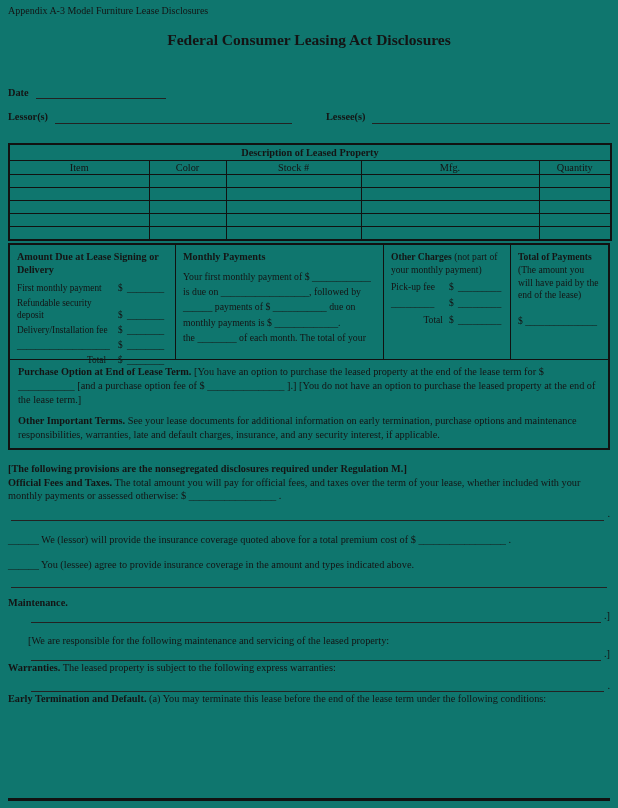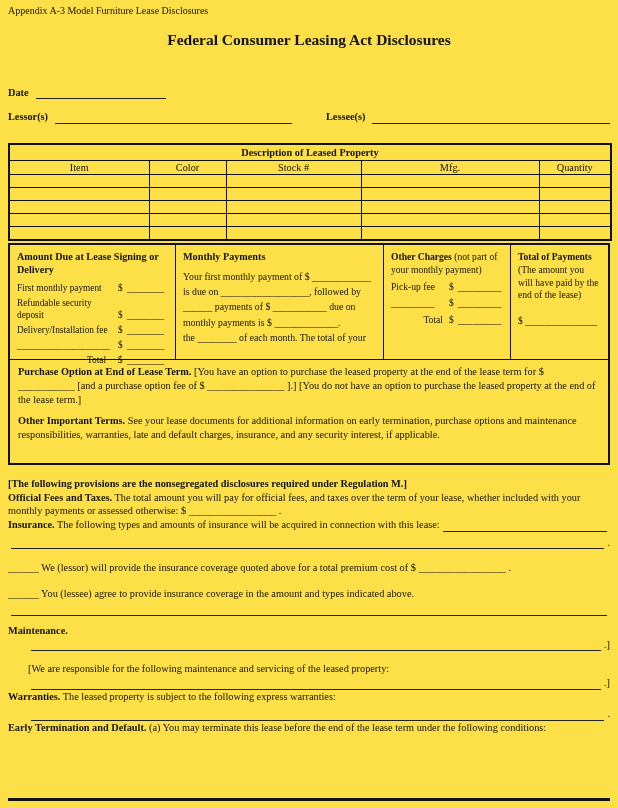--- a/index.html
+++ b/index.html
@@ -1,18 +1,18 @@
 <!DOCTYPE html>
 <html><head>
 <meta charset="utf-8">
 <style>
   html,body { margin:0; padding:0; background:#e8e8e8; }
   .page {
     position:relative; width:618px; height:808px; margin:0 auto;
-    background:#fde047; color:#141414; box-sizing:border-box;
+    background:#0f766e; color:#141414; box-sizing:border-box;
     padding:4px 8px; overflow:hidden;
     font-family:"Liberation Serif","DejaVu Serif",serif;
     font-size:10.3px; line-height:1.32;
   }
   p { margin:0; }
   .b { font-weight:bold; }
   .appendix { font-size:10px; }
   .title { margin:13px 0 0; text-align:center; font-size:15.5px; font-weight:bold; }
 
   .date-row { margin-top:35px; display:flex; align-items:flex-end; font-weight:bold; }
@@ -41,21 +41,21 @@
   .c3 { width:127px; font-size:9.6px; }
   .c4 { width:97px; font-size:9.6px; }
   .btitle { font-weight:bold; font-size:10.2px; line-height:1.25; margin-bottom:5px; }
   .adrows .adrow { display:grid; grid-template-columns:1fr 9px 42px; align-items:end; margin-top:2.6px; }
   .adrows .adrow:last-child .adlab { text-align:right; padding-right:12px; }
   .mline { white-space:nowrap; line-height:1.55; }
   .ocrows .adrow { display:grid; grid-template-columns:58px 9px 1fr; align-items:end; margin-top:4px; }
   .ocrows .adrow:last-child .adlab { text-align:right; padding-right:6px; }
   .topamount { margin-top:13px; }
   .pobox { border-top:1.5px solid #111; padding:5px 8px 4px; }
-  .oitbox { padding:4px 8px 22px; }
+  .oitbox { padding:4px 8px 7px; }
 
   .regnote { margin-top:12px; font-weight:bold; }
   .sect { }
   .flexline { display:flex; align-items:flex-end; }
   .fillline { flex:1; border-bottom:1px solid #222; height:11px; margin:0 3px; }
   .tail { flex:none; }
   .indent { margin-left:20px; }
   .nowrap { white-space:nowrap; }
   .mt3 { margin-top:4px; } .mt8 { margin-top:8px; } .mt11 { margin-top:11px; } .mt12 { margin-top:12px; }
 
@@ -224,24 +224,20 @@
   </div>
 
   <p class="regnote">[The following provisions are the nonsegregated disclosures required under Regulation M.]</p>
 
   <p class="sect">
     <span class="b">Official Fees and Taxes.</span>
     <span>The total amount you will pay for official fees, and taxes over the term of your lease, whether included with your monthly payments or assessed otherwise:  $ _________________ .</span>
   </p>
 
   <div class="sect">
-    <div class="flexline">
-      <span class="nowrap"><span class="b">Insurance.</span> <span>The following types and amounts of insurance will be acquired in connection with this lease:</span></span>
-      <span class="fillline"></span>
-    </div>
     <div class="flexline mt3">
       <span class="fillline"></span>
       <span class="tail">.</span>
     </div>
   </div>
 
   <p class="sect mt12">______ We (lessor) will provide the insurance coverage quoted above for a total premium cost of $ _________________ .</p>
   <p class="sect mt12">______ You (lessee) agree to provide insurance coverage in the amount and types indicated above.</p>
 
   <div class="sect">

